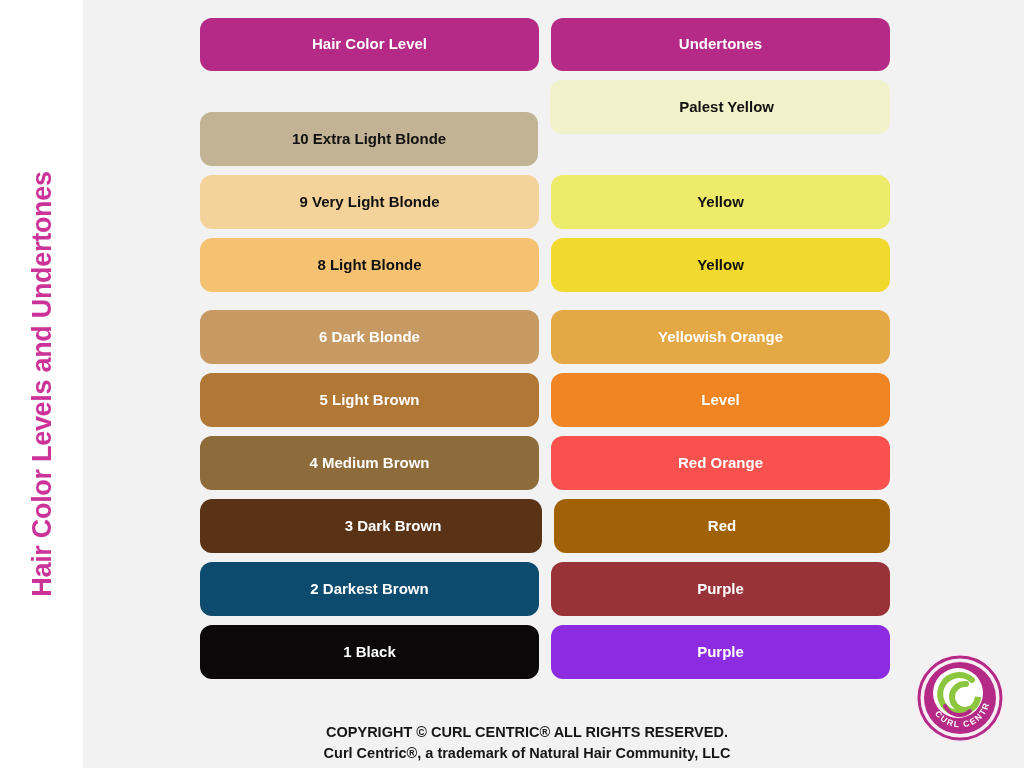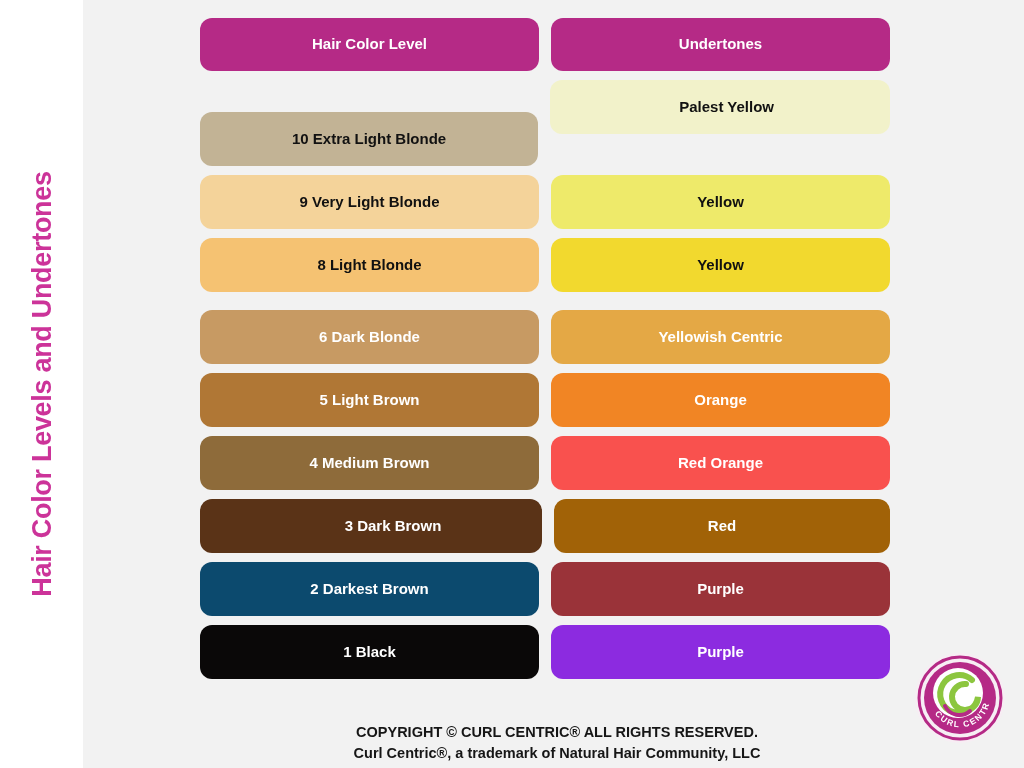--- a/index.html
+++ b/index.html
@@ -76,21 +76,21 @@
     line-height: 1.1;
     font-family: "Liberation Sans", sans-serif;
   }
   .row.header .cell {
     height: 53px;
     font-size: 15px;
   }
   
   .footer {
     position: absolute;
-    left: 212px;
+    left: 182px;
     top: 722px;
     width: 690px;
     text-align: center;
     font-size: 14.5px;
     font-weight: bold;
     color: #161616;
     line-height: 1.45;
     font-family: "Liberation Sans", sans-serif;
   }
   .footer div {
@@ -137,26 +137,26 @@
     <div class="row">
       <div class="cell" style="background: rgb(245, 194, 114); color: rgb(17, 17, 17);">8 Light Blonde</div>
       <div class="cell" style="background: rgb(242, 217, 46); color: rgb(17, 17, 17);">Yellow</div>
     </div>
 
     <div class="row">
     </div>
 
     <div class="row">
       <div class="cell" style="background: rgb(199, 154, 99); color: rgb(255, 255, 255);">6 Dark Blonde</div>
-      <div class="cell" style="background: rgb(228, 168, 69); color: rgb(255, 255, 255);">Yellowish Centric</div>
+      <div class="cell" style="background: rgb(228, 168, 69); color: rgb(255, 255, 255);">Yellowish Orange</div>
     </div>
 
     <div class="row">
       <div class="cell" style="background: rgb(176, 119, 53); color: rgb(255, 255, 255);">5 Light Brown</div>
-      <div class="cell" style="background: rgb(241, 133, 36); color: rgb(255, 255, 255);">Orange</div>
+      <div class="cell" style="background: rgb(241, 133, 36); color: rgb(255, 255, 255);">Level</div>
     </div>
 
     <div class="row">
       <div class="cell" style="background: rgb(142, 107, 58); color: rgb(255, 255, 255);">4 Medium Brown</div>
       <div class="cell" style="background: rgb(249, 81, 78); color: rgb(255, 255, 255);">Red Orange</div>
     </div>
 
     <div class="row">
       <div class="cell" style="background: rgb(90, 51, 23); color: rgb(255, 255, 255); padding-left: 44px;">3 Dark Brown</div>
       <div class="cell" style="background: #a16207; color: rgb(255, 255, 255);">Red</div>

